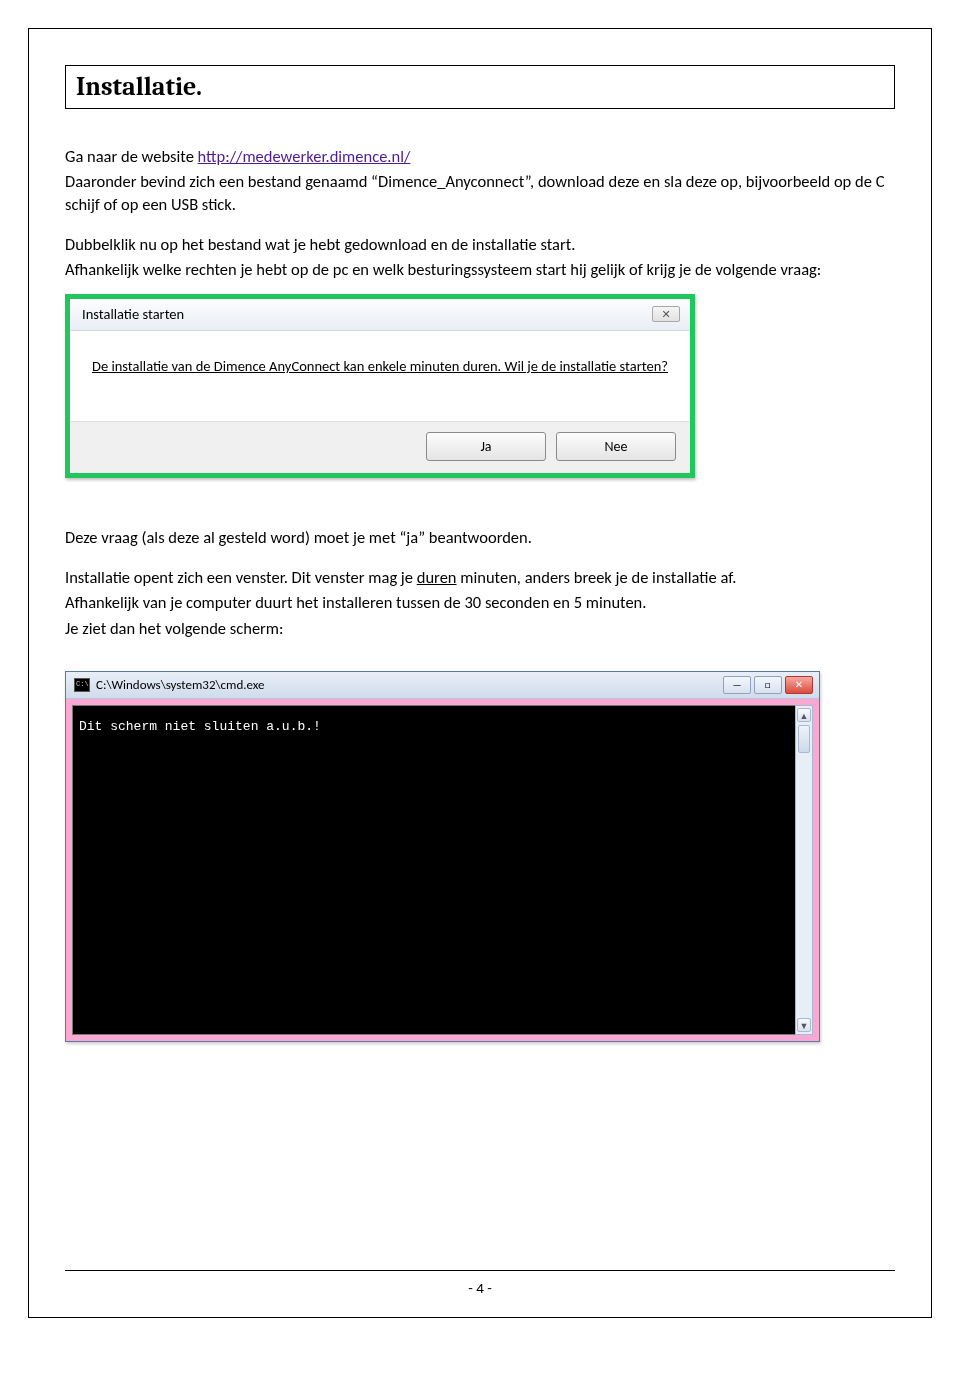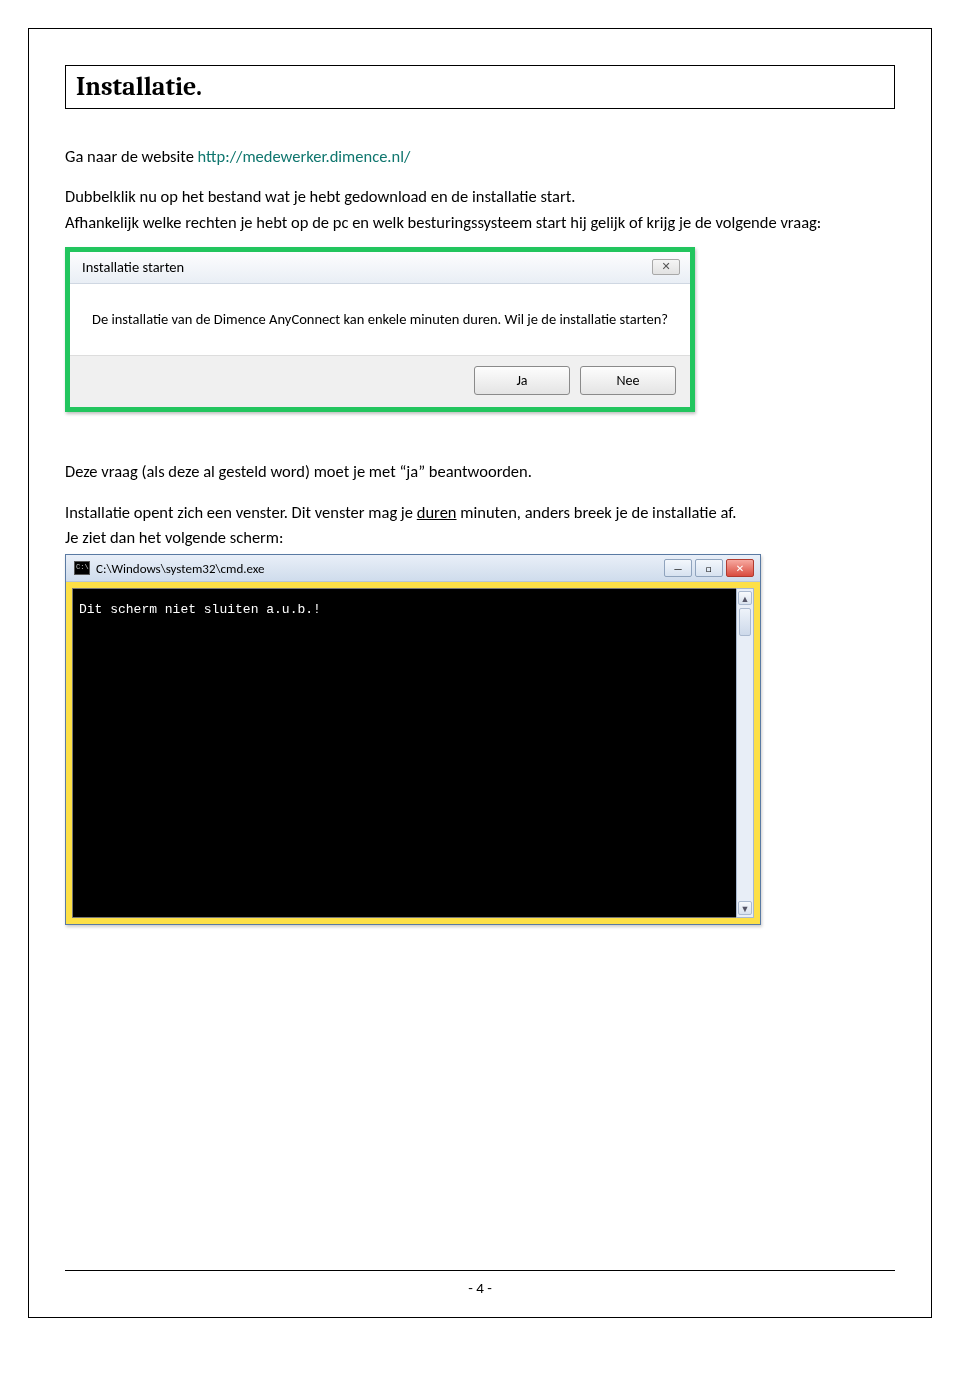--- a/index.html
+++ b/index.html
@@ -23,21 +23,21 @@
     margin-bottom: 36px;
   }
   .header-box h1 {
     margin: 0;
     font-family: Cambria, Georgia, serif;
     font-size: 26px;
     font-weight: bold;
   }
   p { margin: 0 0 3px 0; font-size: 16.5px; line-height: 1.35; }
   .para-gap { margin-top: 18px; }
-  a.link { color: #0f766e; }
+  a.link { color: #4c1d95; text-decoration: underline; }
   .niet { text-decoration: underline; }
 
   
   .dialog {
     width: 630px;
     margin-top: 14px;
     border: 5px solid #22c55e;
     background: #be185d;
     box-shadow: 1px 2px 3px rgba(0,0,0,0.25);
   }
@@ -53,49 +53,50 @@
   .dialog .closebox {
     width: 28px; height: 16px;
     border: 1px solid #a8a8a8;
     border-radius: 2px;
     background: linear-gradient(#f5f5f5,#e2e2e2);
     display:flex; align-items:center; justify-content:center;
     font-size: 11px; color:#555;
   }
   .dialog .body {
     background: #fff;
-    padding: 26px 22px 26px 22px;
+    padding: 26px 22px 44px 22px;
     font-size: 14.5px;
     line-height: 1.35;
+    text-decoration: underline;
   }
   .dialog .footer {
     background: #f0f0f0;
     border-top: 1px solid #ddd;
     padding: 10px 14px 12px 14px;
     display: flex;
     justify-content: flex-end;
     gap: 10px;
   }
   .winbtn {
-    width: 96px;
+    width: 120px;
     padding: 5px 0;
     font-size: 14px;
     border: 1px solid #8a8a8a;
     border-radius: 3px;
     background: linear-gradient(#fdfdfd,#e4e4e4);
     text-align: center;
     cursor: pointer;
   }
 
   
   .cmdwin {
-    width: 696px;
-    margin-top: 6px;
+    width: 755px;
+    margin-top: 32px;
     border: 1px solid #5a7aa3;
-    background: #fde047;
+    background: #f9a8d4;
     box-shadow: 1px 2px 3px rgba(0,0,0,0.2);
   }
   .cmdwin .titlebar {
     background: linear-gradient(#e9eff8,#cfdcec);
     border-bottom: 1px solid #b7c6db;
     padding: 4px 6px 4px 8px;
     display:flex; align-items:center; justify-content:space-between;
     font-size: 13px;
   }
   .cmdwin .tleft { display:flex; align-items:center; gap:6px; }
@@ -165,20 +166,21 @@
 
 <div class="page">
 
   <div class="header-box">
     <h1>Installatie.</h1>
   </div>
 
   <p>
     <span>Ga naar de website </span><a class="link">http://medewerker.dimence.nl/</a>
   </p>
+  <p>Daaronder bevind zich een bestand genaamd “Dimence_Anyconnect”, download deze en sla deze op, bijvoorbeeld op de C schijf of op een USB stick.</p>
 
   <p class="para-gap">Dubbelklik nu op het bestand wat je hebt gedownload en de installatie start.</p>
   <p>Afhankelijk welke rechten je hebt op de pc en welk besturingssysteem start hij gelijk of krijg je de volgende vraag:</p>
 
   <div class="dialog">
     <div class="titlebar">
       <span>Installatie starten</span>
       <div class="closebox">
         <span>✕</span>
       </div>
@@ -188,20 +190,21 @@
       <div class="winbtn">Ja</div>
       <div class="winbtn">Nee</div>
     </div>
   </div>
 
   <p class="para-gap" style="margin-top:48px">Deze vraag (als deze al gesteld word) moet je met “ja” beantwoorden.</p>
 
   <p class="para-gap">
     <span>Installatie opent zich een venster. Dit venster mag je </span><span class="niet">duren</span><span> minuten, anders breek je de installatie af.</span>
   </p>
+  <p>Afhankelijk van je computer duurt het installeren tussen de 30 seconden en 5 minuten.</p>
   <p>Je ziet dan het volgende scherm:</p>
 
   <div class="cmdwin">
     <div class="titlebar">
       <div class="tleft">
         <span class="cmd-ico"></span>
         <span>C:\Windows\system32\cmd.exe</span>
       </div>
       <div class="winctrls">
         <div class="wctl">

